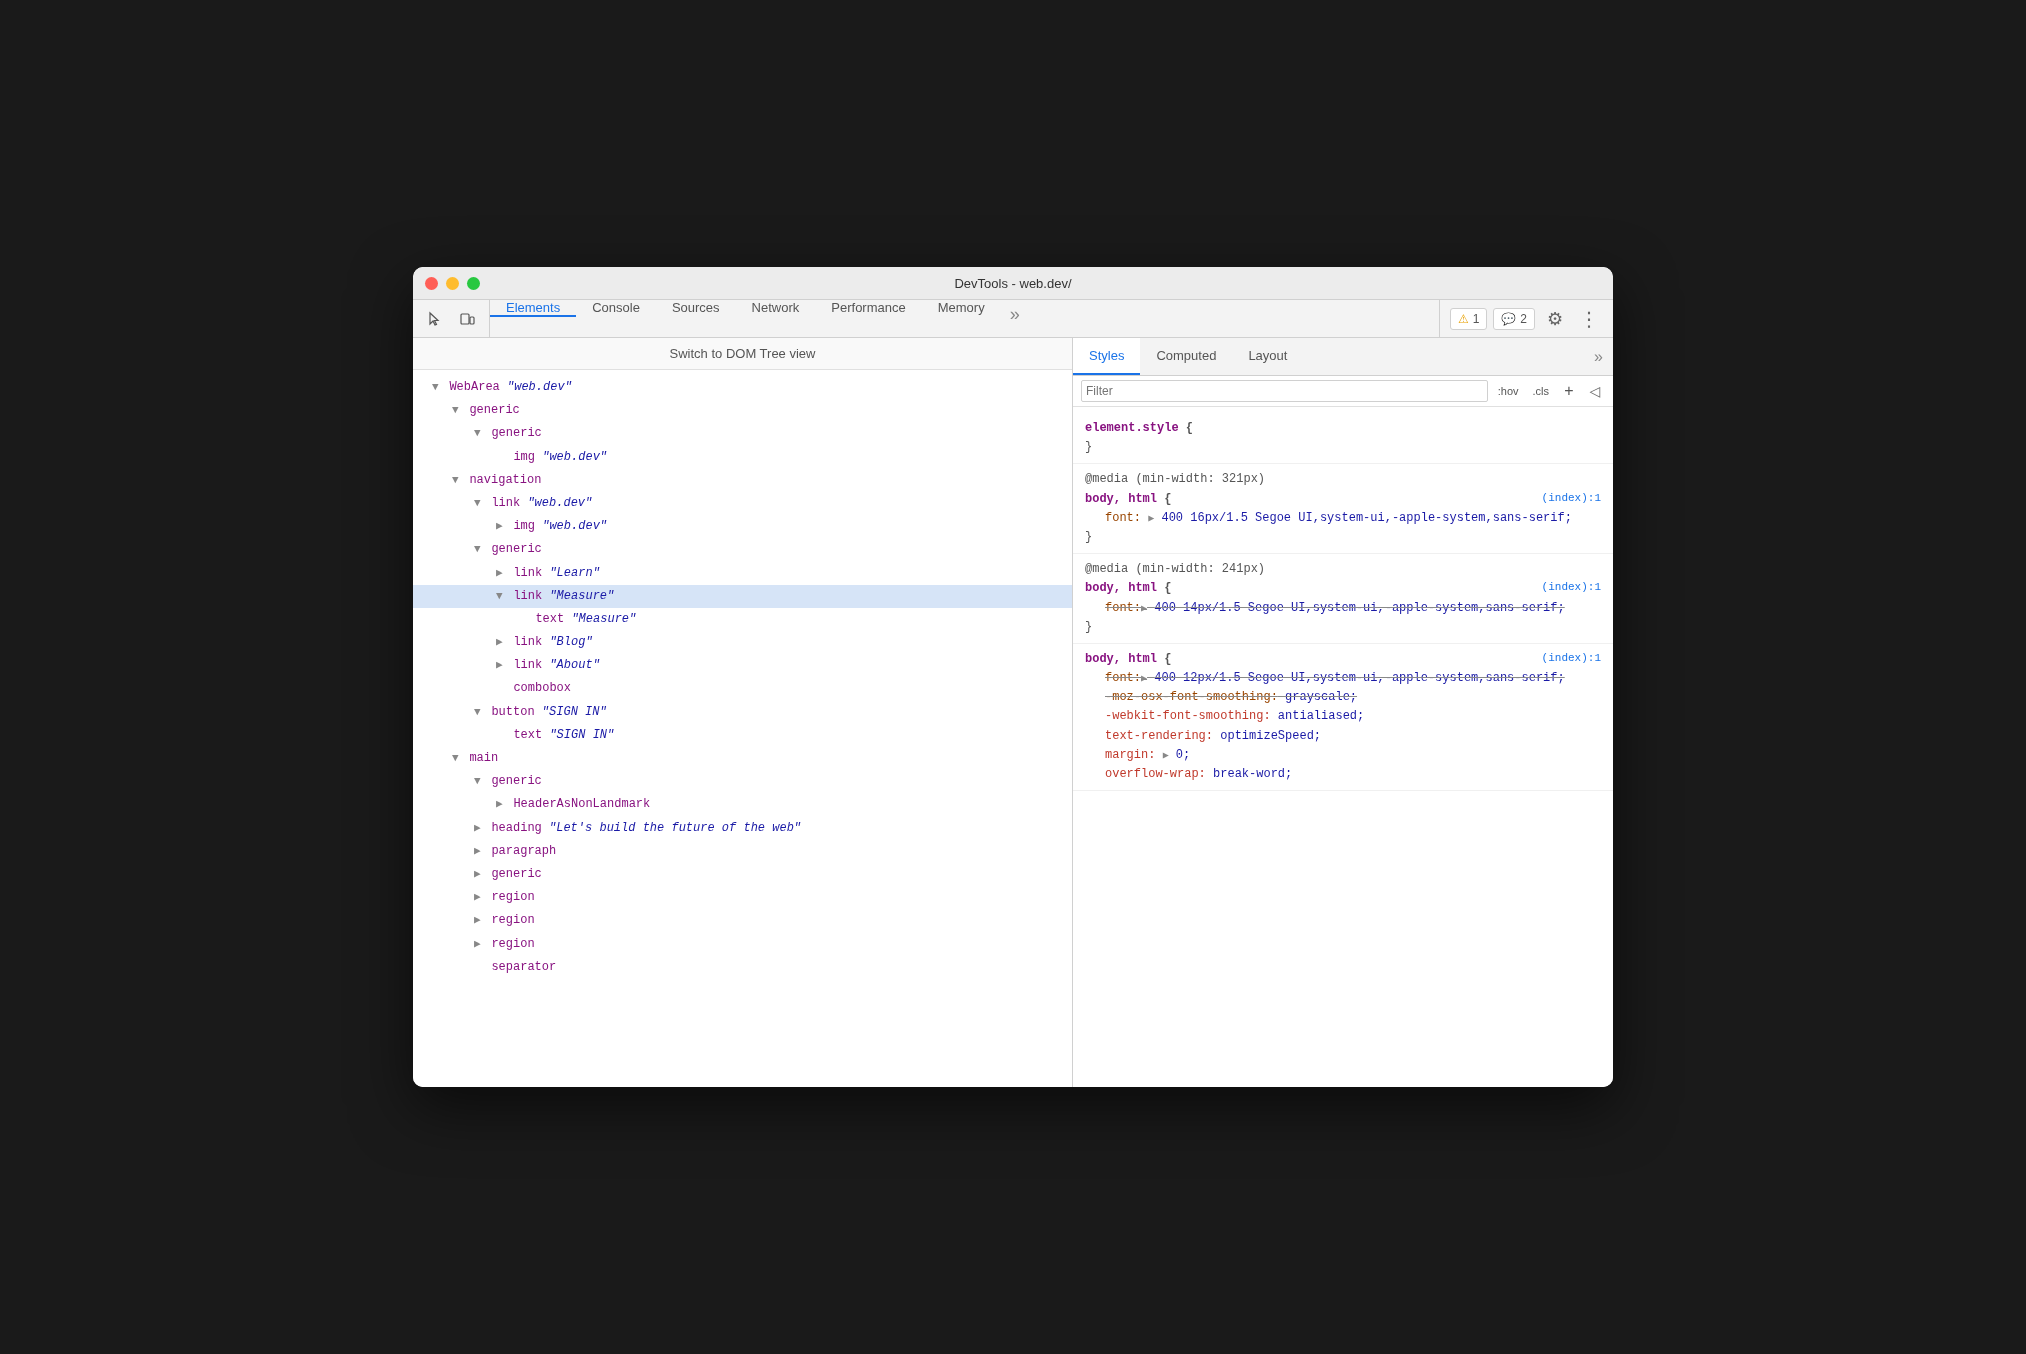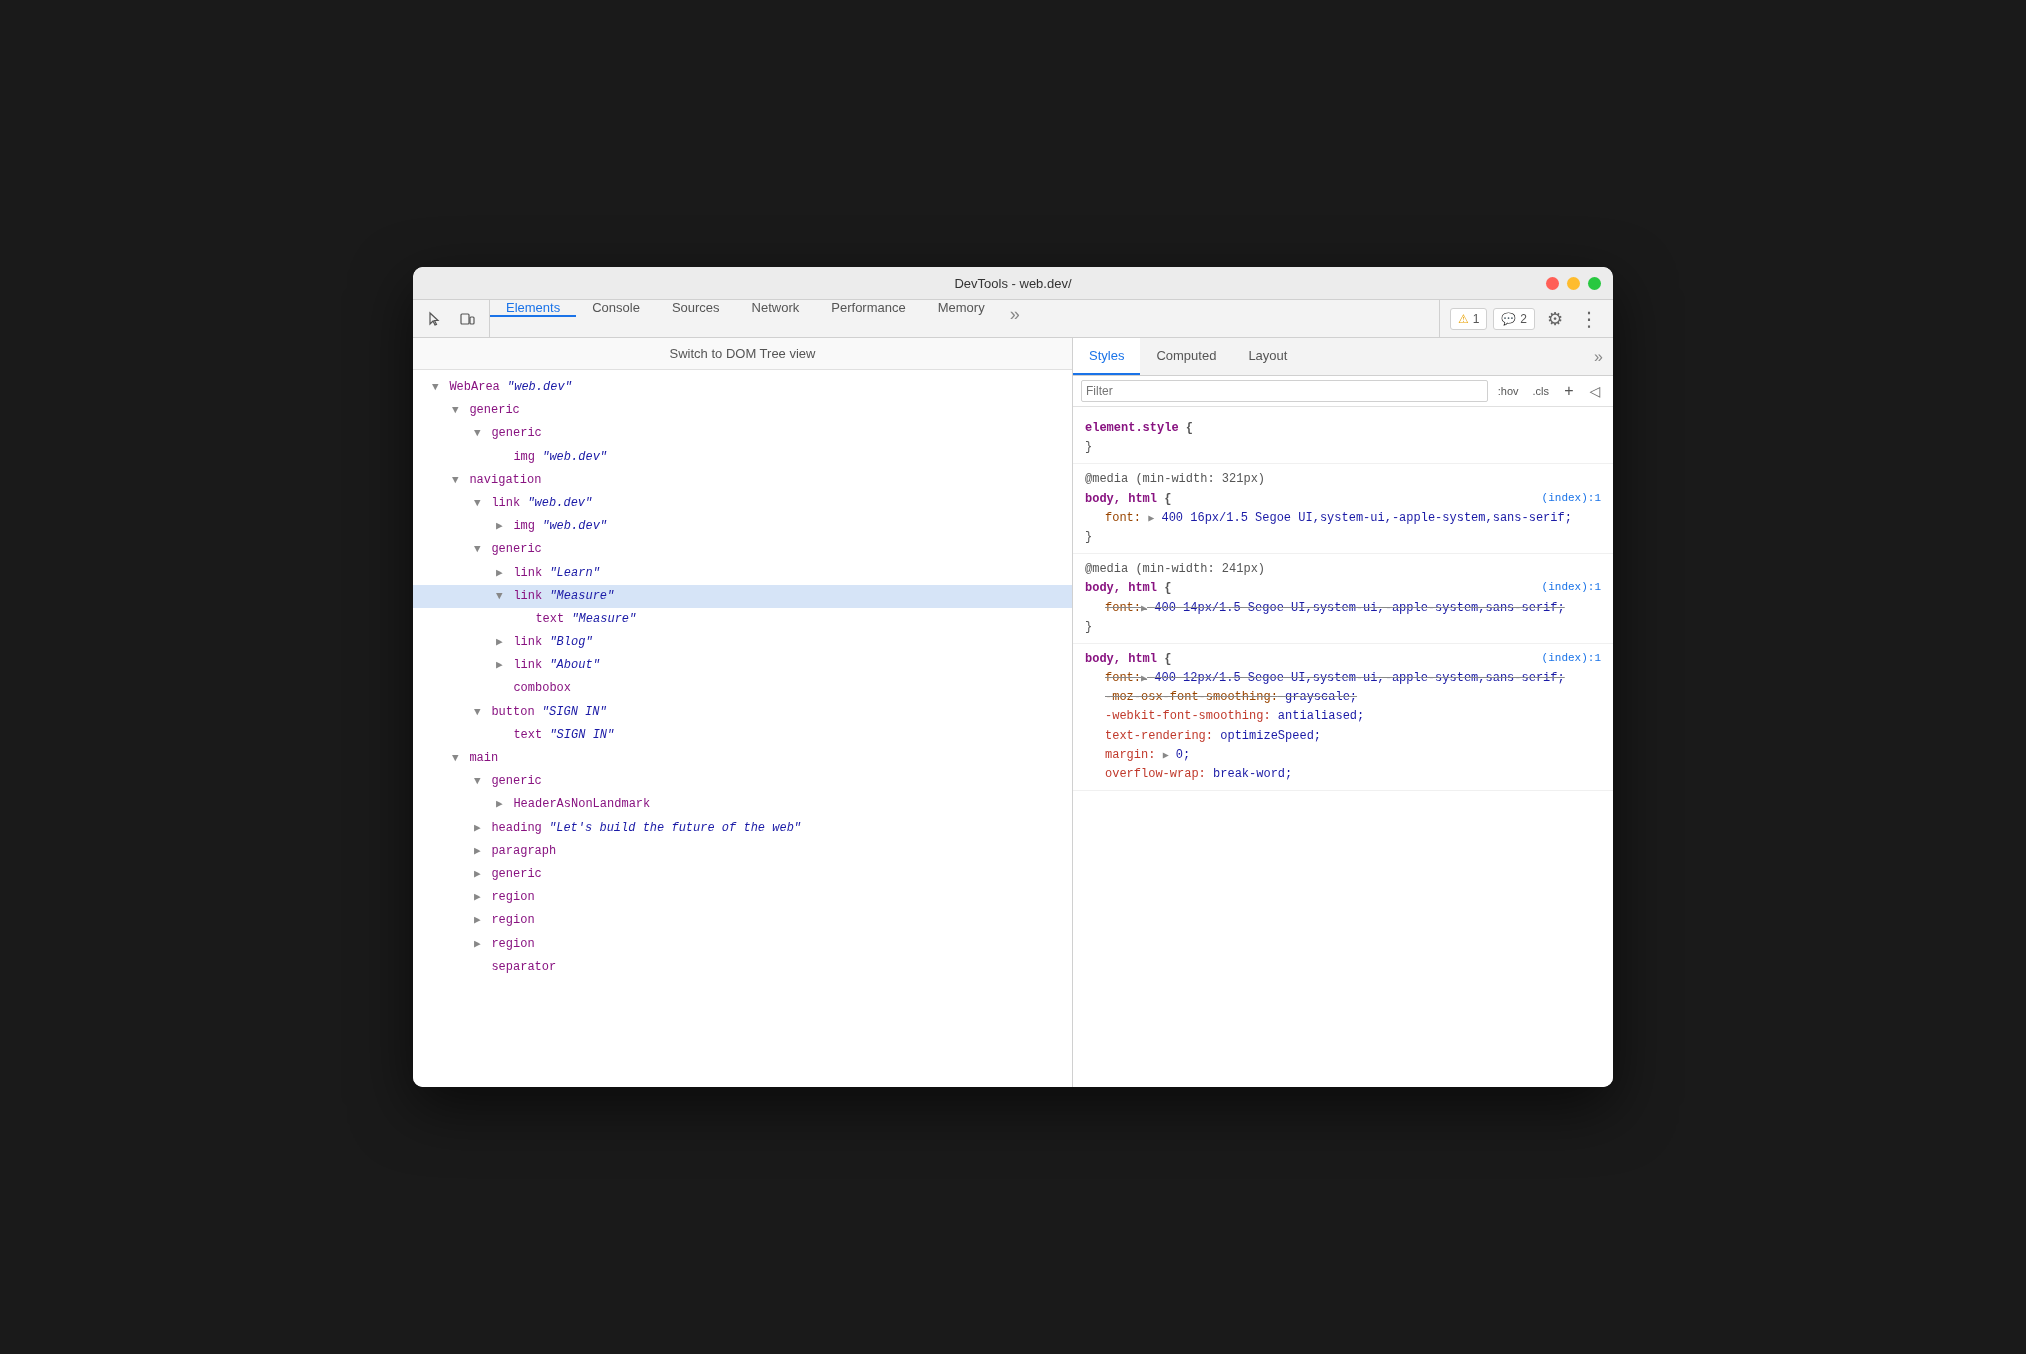--- a/index.html
+++ b/index.html
@@ -20,21 +20,20 @@
     .titlebar {
       background: #ececec;
       height: 32px;
       display: flex;
       align-items: center;
       padding: 16px 12px;
       border-bottom: 1px solid #d0d0d0;
       border-radius: 10px 10px 0 0;
       flex-shrink: 0;
       position: relative;
-      justify-content: flex-end;
     }
     .traffic-lights {
       display: flex;
       gap: 8px;
       z-index: 1;
     }
     .traffic-light {
       width: 13px; height: 13px;
       border-radius: 50%;
     }

